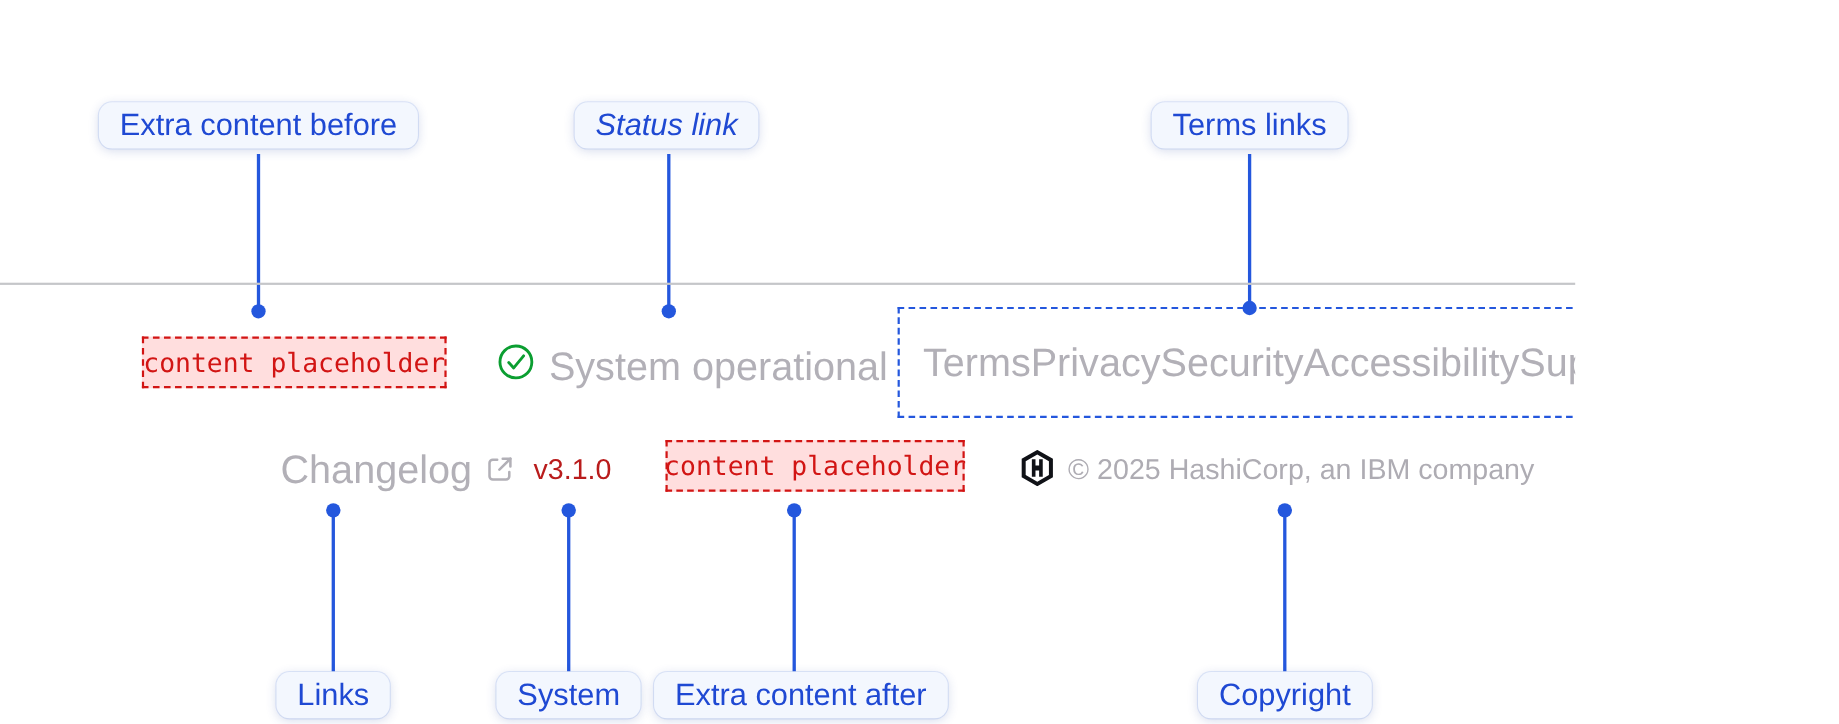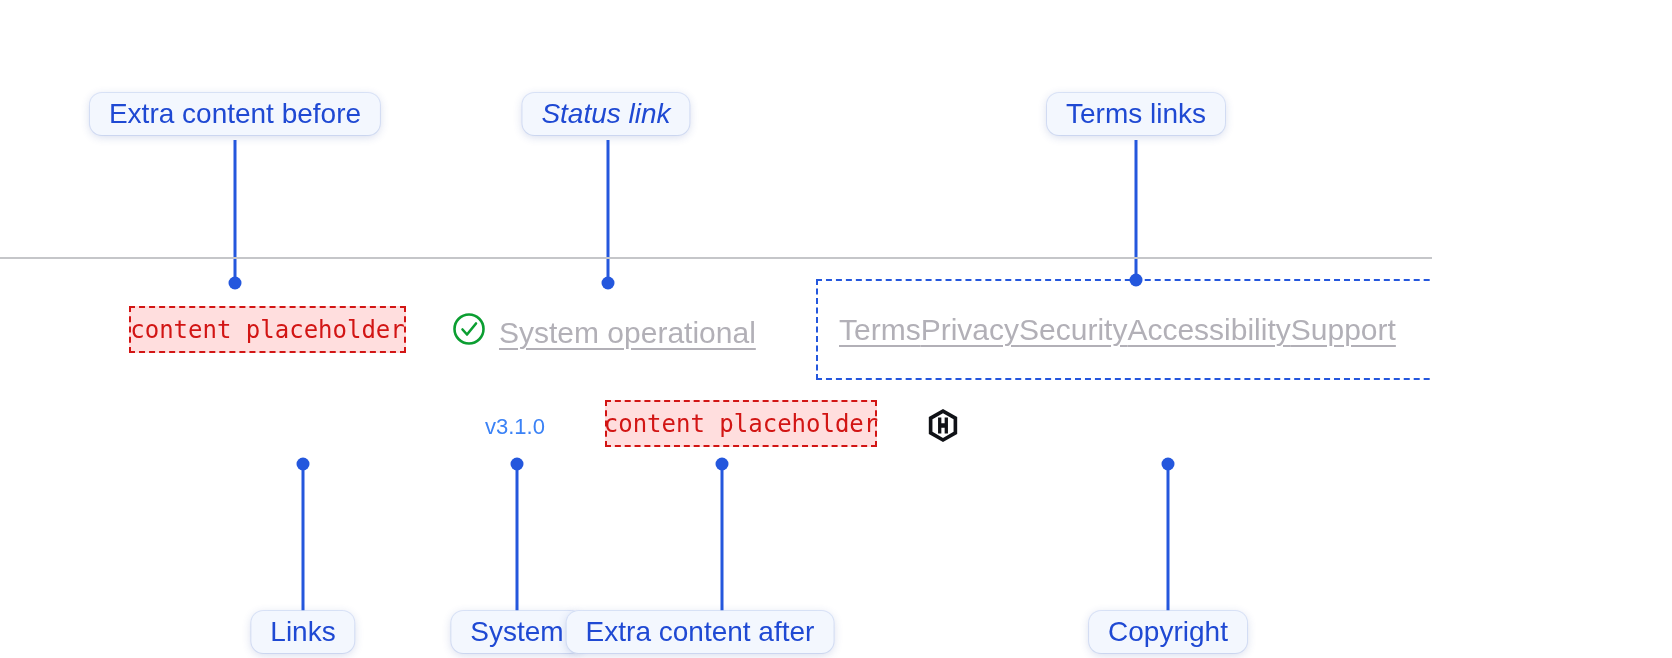--- a/index.html
+++ b/index.html
@@ -19,31 +19,31 @@
   .vline{position:absolute;width:3px;background:#2457dd;transform:translateX(-50%);}
   .dot{position:absolute;width:13px;height:13px;border-radius:50%;background:#2457dd;transform:translate(-50%,-50%);}
 
   
   .ph-box{
     position:absolute;box-sizing:border-box;background:#ffdede;border:2px dashed #d21514;
     color:#d21514;font-family:"DejaVu Sans Mono",monospace;font-size:24px;
     display:flex;align-items:center;justify-content:center;white-space:nowrap;overflow:visible;
   }
   .muted-link{
-    color:#b2b0b7;font-size:30px;line-height:31px;text-decoration:underline;
+    color:#b2b0b7;font-size:36px;line-height:31px;
     text-decoration-thickness:2px;text-underline-offset:5px;text-decoration-color:#b2b0b7;
     white-space:nowrap;cursor:pointer;
   }
   .abs{position:absolute;}
   .legal-box{
     position:absolute;left:816px;top:236px;width:793px;height:101px;box-sizing:border-box;
     border:2px dashed #2457dd;display:flex;align-items:center;padding-left:21px;
   }
   .changelog{display:inline-flex;align-items:center;gap:12px;}
-  .version{color:#3b82f6;font-size:22px;line-height:31px;white-space:nowrap;}
+  .version{color:#b91c1c;font-size:26px;line-height:31px;white-space:nowrap;}
   .copyright{color:#aeacb3;font-size:26px;line-height:31px;white-space:nowrap;}
   svg{display:block;}
 </style>
 </head>
 <body>
 
 <div class="canvas">
 
   <div>
     <div class="pill" style="left:235px;top:50px;">Extra content before</div>
@@ -78,51 +78,62 @@
   <a class="muted-link abs" style="left:499px;top:274px;">System operational</a>
 
   <div class="legal-box">
     <a class="muted-link">Terms</a>
     <a class="muted-link">Privacy</a>
     <a class="muted-link">Security</a>
     <a class="muted-link">Accessibility</a>
     <a class="muted-link">Support</a>
   </div>
 
+  <a class="changelog abs" style="left:255px;top:368px;">
+    <span class="muted-link">Changelog</span>
+    <span>
+      <svg width="27" height="27" viewBox="0 0 27 27" fill="none">
+        <path d="M11 5 H7 a3 3 0 0 0 -3 3 V20 a3 3 0 0 0 3 3 H19 a3 3 0 0 0 3 -3 V16" stroke="#b2b0b7" stroke-width="2.3" stroke-linecap="round"></path>
+        <path d="M16 4 H23 V11" stroke="#b2b0b7" stroke-width="2.3" stroke-linecap="round" stroke-linejoin="round"></path>
+        <path d="M23 4 L13 14" stroke="#b2b0b7" stroke-width="2.3" stroke-linecap="round"></path>
+      </svg>
+    </span>
+  </a>
 
   <div class="version abs" style="left:485px;top:368px;">v3.1.0</div>
 
   <div class="ph-box" style="left:605px;top:357px;width:272px;height:47px;">
     <span>content placeholder</span>
   </div>
 
   <div class="abs" style="left:928px;top:366px;width:30px;height:33px;">
     <svg width="30" height="33" viewBox="0 0 90 100">
       <path fill="#101217" fill-rule="evenodd" d="M45 0 L2 24.5 V75.5 L45 100 L88 75.5 V24.5 Z
            M45 12.5 L77 31 V69 L45 87.5 L13 69 V31 Z"></path>
       <path fill="#101217" d="M30 26 h10 v17 h10 V26 h10 v48 H50 V57 H40 v17 H30 z"></path>
     </svg>
   </div>
+  <div class="copyright abs" style="left:971px;top:368px;">© 2025 HashiCorp, an IBM company</div>
 
   <div>
     <div class="dot" style="left:303px;top:421px;"></div>
     <div class="vline" style="left:303px;top:427px;height:141px;"></div>
     <div class="pill" style="left:303px;top:568px;text-align:center;">Links</div>
   </div>
 
   <div>
     <div class="dot" style="left:517px;top:421px;"></div>
     <div class="vline" style="left:517px;top:427px;height:141px;"></div>
     <div class="pill" style="left:517px;top:568px;">System</div>
   </div>
 
   <div>
     <div class="dot" style="left:722px;top:421px;"></div>
     <div class="vline" style="left:722px;top:427px;height:141px;"></div>
-    <div class="pill" style="left:700px;top:568px;">Extra content after</div>
+    <div class="pill" style="left:728px;top:568px;">Extra content after</div>
   </div>
 
   <div>
     <div class="dot" style="left:1168px;top:421px;"></div>
     <div class="vline" style="left:1168px;top:427px;height:141px;"></div>
     <div class="pill" style="left:1168px;top:568px;">Copyright</div>
   </div>
 
 </div>
 

